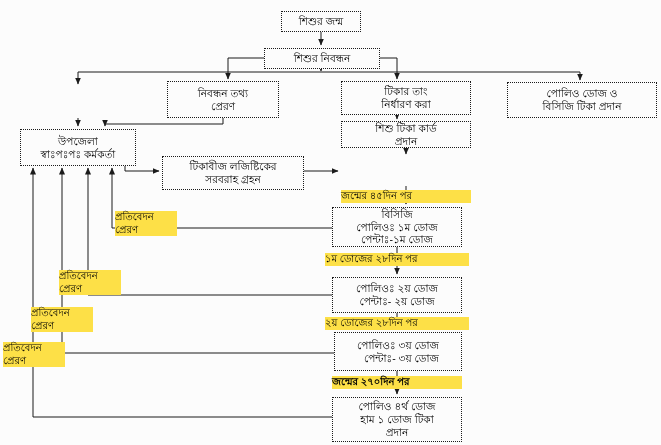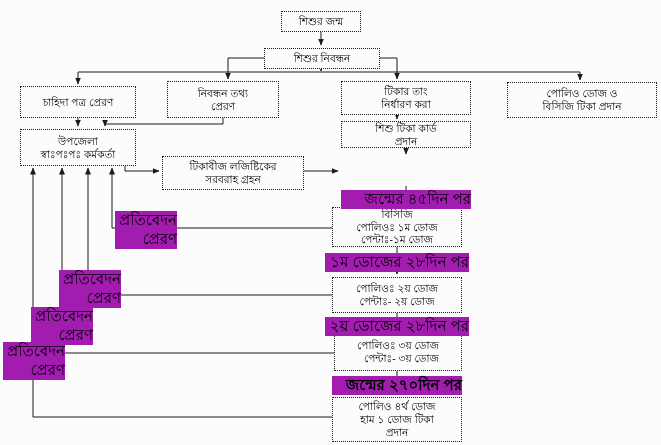--- a/index.html
+++ b/index.html
@@ -18,24 +18,24 @@
     background:#fcfcfc;
     display:flex;align-items:center;justify-content:center;
     text-align:center;
     font-size:10.5px;line-height:1.22;
     white-space:pre-line;
     box-sizing:border-box;
     padding:1px 2px;
   }
   .edge-label{
     position:absolute;z-index:3;
-    font-size:15px;line-height:1.25;
-    text-align:right;
+    font-size:10px;line-height:1.25;
+    text-align:left;
     white-space:pre-line;
-    background:#a21caf;
+    background:#fde047;
   }
   line,polyline{stroke:#1b1b1b;stroke-width:1;fill:none;}
 </style>
 </head>
 <body>
 
 <div id="stage">
 
   <svg class="wires" viewBox="0 0 661 445">
     <defs>
@@ -73,21 +73,20 @@
     <polyline points="332,228 112,228 112,168" marker-end="url(#arr)"></polyline>
     <polyline points="332,295 88,295 88,168" marker-end="url(#arr)"></polyline>
     <polyline points="334,353 62,353 62,168" marker-end="url(#arr)"></polyline>
     <polyline points="332,417 33,417 33,168" marker-end="url(#arr)"></polyline>
   </svg>
 
   <div class="node" style="left:281px;top:11px;width:80px;height:21px;">শিশুর জন্ম</div>
 
   <div class="node" style="left:264px;top:48px;width:116px;height:21px;">শিশুর নিবন্ধন</div>
 
-  <div class="node" style="left:20px;top:86px;width:116px;height:32px;">চাহিদা পত্র প্রেরণ</div>
 
   <div class="node" style="left:167px;top:81px;width:112px;height:37px;">নিবন্ধন তথ্য
 প্রেরণ</div>
 
   <div class="node" style="left:341px;top:81px;width:130px;height:34px;">টিকার তাং
 নির্ধারণ করা</div>
 
   <div class="node" style="left:507px;top:82px;width:150px;height:36px;">পোলিও  ডোজ ও
 বিসিজি টিকা প্রদান</div>
 

